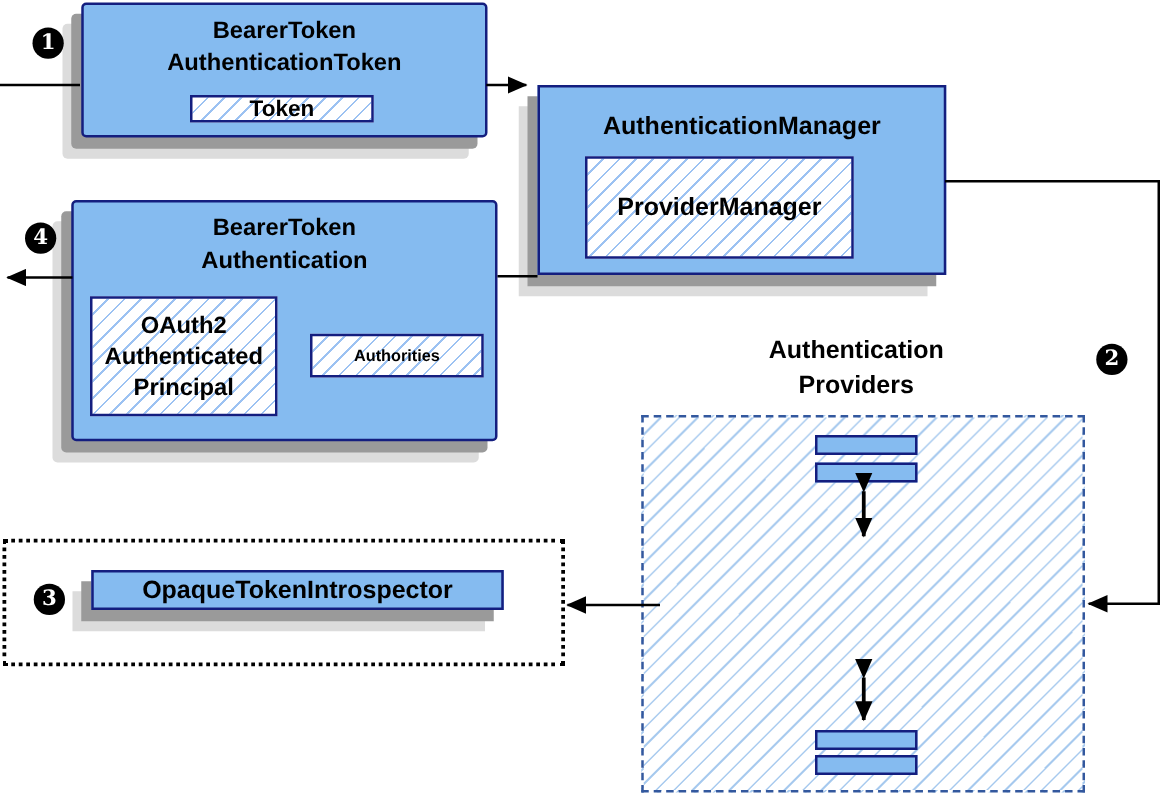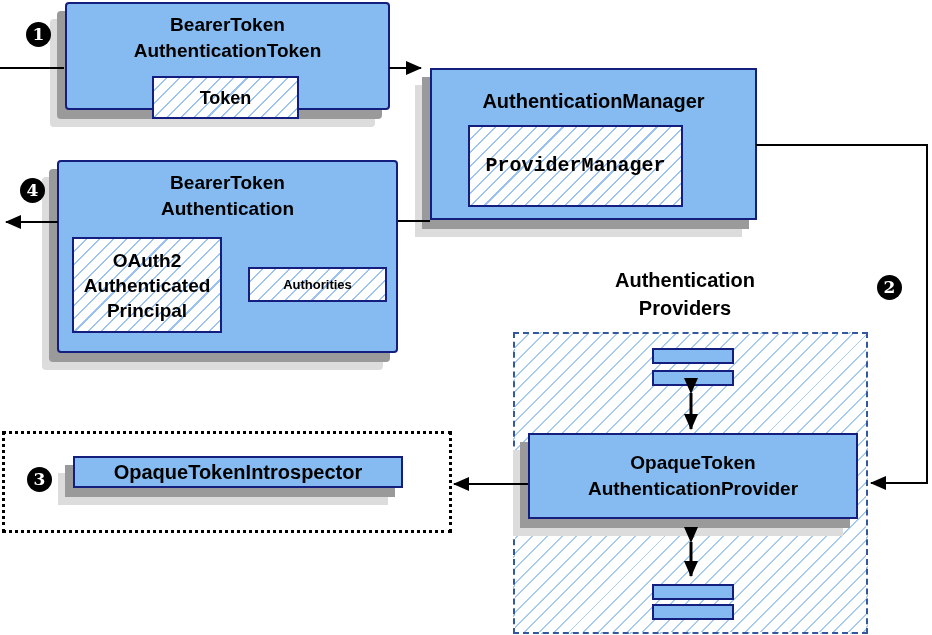--- a/index.html
+++ b/index.html
@@ -55,28 +55,28 @@
 <div id="canvas">
 
   <div class="badge" style="left:26px;top:22px;">1</div>
   <div class="badge" style="left:877px;top:275px;">2</div>
   <div class="badge" style="left:27px;top:467px;">3</div>
   <div class="badge" style="left:20px;top:178px;">4</div>
 
   <div class="node rounded" style="left:65px;top:2px;width:325px;height:108px;">
     <div class="title" style="padding-top:8px;">BearerToken
 AuthenticationToken</div>
-    <div class="hatchbox" style="left:85px;top:72px;width:147px;height:43px;">
+    <div class="hatchbox" style="left:85px;top:72px;width:147px;height:22px;">
       <span>Token</span>
     </div>
   </div>
 
   <div class="node" style="left:430px;top:68px;width:327px;height:152px;">
     <div class="title-lg" style="padding-top:18px;">AuthenticationManager</div>
-    <div class="hatchbox" style="left:36px;top:55px;width:215px;height:82px;font-size:20px;font-family:Liberation Mono, monospace;">
+    <div class="hatchbox" style="left:36px;top:55px;width:215px;height:82px;font-size:20px;">
       <span>ProviderManager</span>
     </div>
   </div>
 
   <div class="node rounded" style="left:57px;top:160px;width:341px;height:193px;">
     <div class="title" style="padding-top:8px;">BearerToken
 Authentication</div>
     <div class="hatchbox" style="left:13px;top:75px;width:150px;height:96px;font-size:19px;line-height:25px;">
       <span>OAuth2
 Authenticated
@@ -86,24 +86,20 @@
       <span>Authorities</span>
     </div>
   </div>
 
   <div class="freelabel" style="left:565px;top:266px;width:240px;">Authentication
 Providers</div>
 
   <div class="providers-container" style="left:513px;top:332px;width:355px;height:302px;">
     <div class="stackrect" style="left:137px;top:14px;"></div>
     <div class="stackrect" style="left:137px;top:36px;"></div>
-    <div class="node flexcenter" style="left:13px;top:99px;width:330px;height:86px;">
-      <div class="title">OpaqueToken
-AuthenticationProvider</div>
-    </div>
     <div class="stackrect" style="left:137px;top:250px;"></div>
     <div class="stackrect" style="left:137px;top:270px;"></div>
   </div>
 
   <div class="introspector-container" style="left:2px;top:431px;width:450px;height:102px;">
     <div class="node flexcenter" style="left:68px;top:22px;width:330px;height:32px;">
       <div class="title-lg">OpaqueTokenIntrospector</div>
     </div>
   </div>
 

